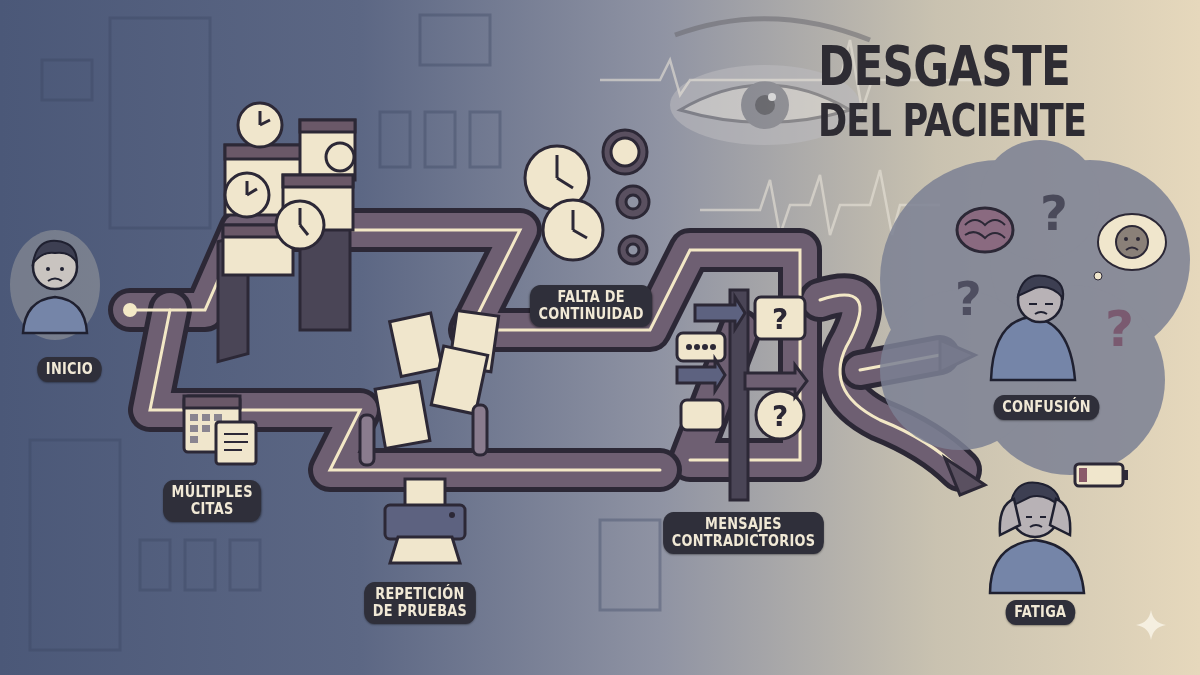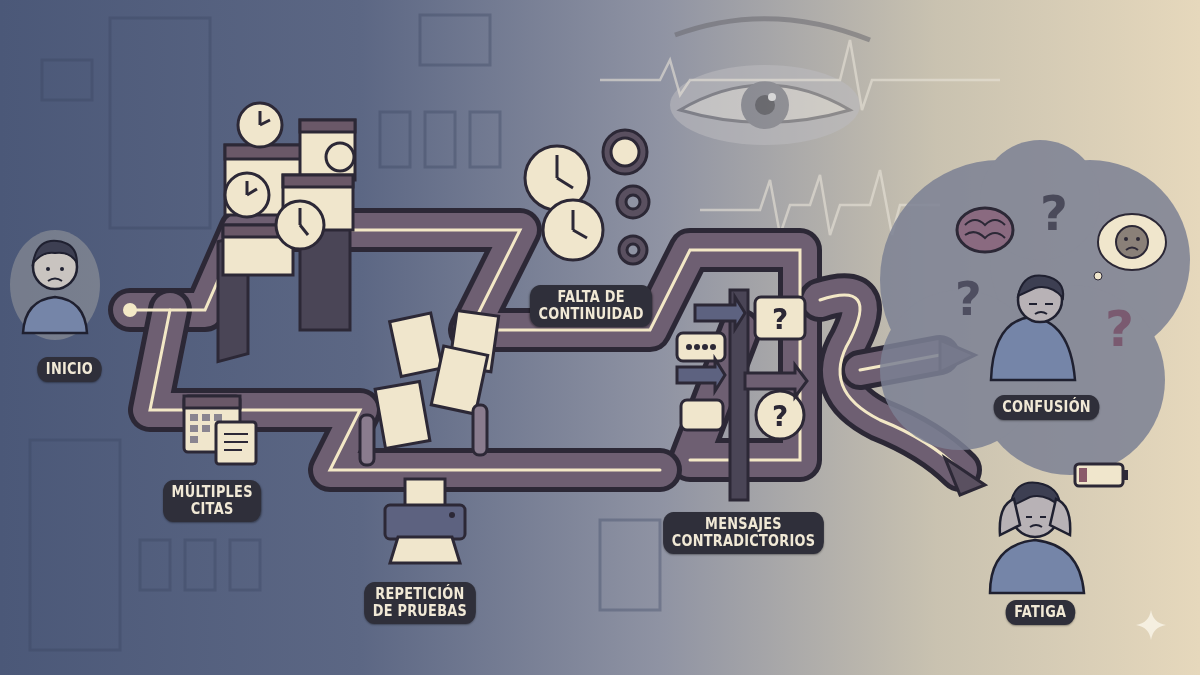--- a/index.html
+++ b/index.html
@@ -262,13 +262,17 @@
     <span>MENSAJES</span>
     <span>CONTRADICTORIOS</span>
   </div>
   <div class="label" style="left:985px;top:395px;">
     <span>CONFUSIÓN</span>
   </div>
   <div class="label" style="left:1000px;top:600px;">
     <span>FATIGA</span>
   </div>
 
+  <div class="title">
+    <span class="t1">DESGASTE</span>
+    <span class="t2">DEL PACIENTE</span>
+  </div>
 </div>
 
 </body></html>

